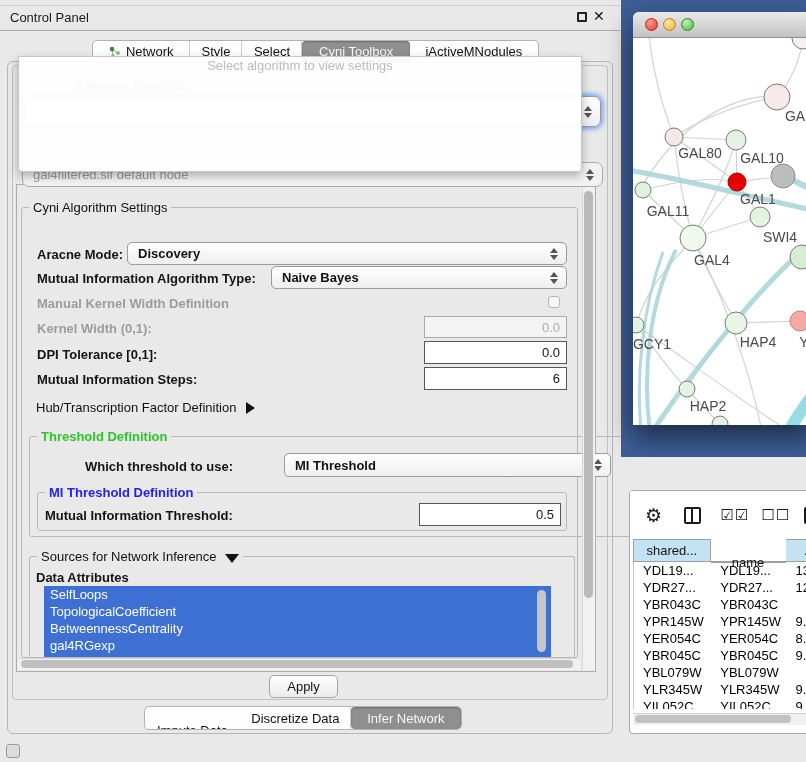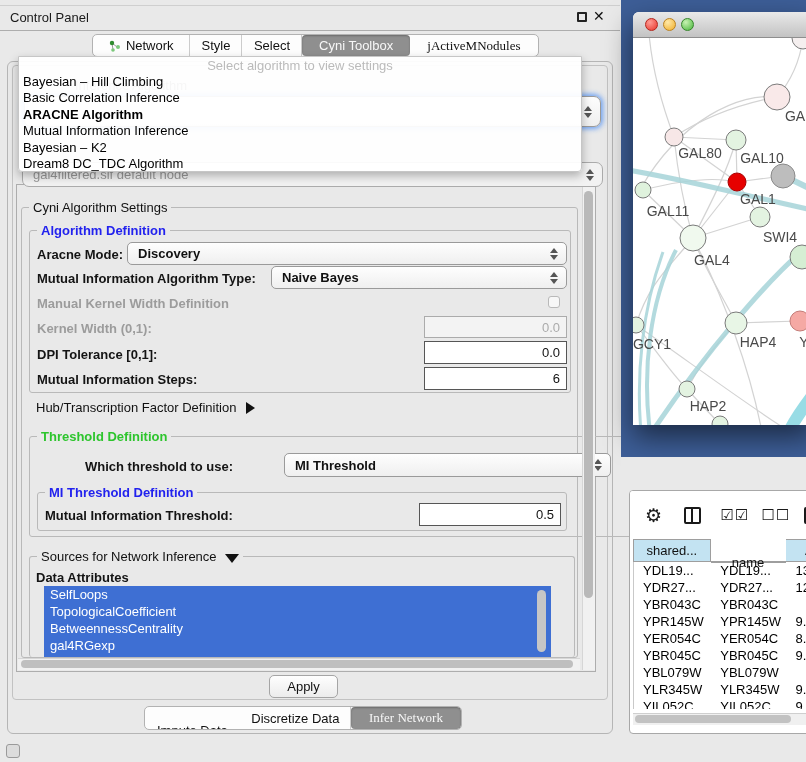--- a/index.html
+++ b/index.html
@@ -9,25 +9,25 @@
   .abs{position:absolute;}
 
   
   .cp-titlebar{left:0;top:5px;width:620px;height:26px;background:#E9E9E9;
                border-top:1px solid #cfcfcf;border-bottom:1px solid #ADADAD;}
   .cp-title{left:10px;top:10px;font-size:13px;color:#1a1a1a;}
   .win-restore{left:577px;top:12px;width:10px;height:10px;border:2px solid #222;border-radius:1px;}
   .win-close{left:593px;top:8px;font-size:14px;font-weight:700;color:#111;}
 
   .tabbar{display:flex;align-items:stretch;background:#FDFDFD;border:1px solid #B2B2B2;border-radius:5px;overflow:hidden;}
-  .tabbar.top{left:92px;top:34px;width:447px;height:23px;justify-content:center;}
+  .tabbar.top{left:92px;top:40px;width:447px;height:23px;justify-content:center;}
   .tabbar.bottom{left:144px;top:706px;width:318px;height:24px;}
   .tab{display:flex;align-items:center;justify-content:center;gap:5px;padding:0 12px;
        border-right:1px solid #CCCCCC;color:#111;white-space:nowrap;}
-  .tab:last-child{border-right:none;font-family:Liberation Serif, serif;}
+  .tab:last-child{border-right:none;}
   .tab.sel{background:#8F8F8F;color:#F7F7F7;border-radius:4px;border-right:none;
            box-shadow:inset 0 1px 2px rgba(0,0,0,.25);}
 
   .outer-panel{left:7px;top:61px;width:606px;height:673px;border:1px solid #B5B5B5;border-radius:6px;background:#E9E9E9;}
   .inner-panel{left:12px;top:65px;width:596px;height:635px;border:1px solid #C2C2C2;border-radius:4px;background:#E9E9E9;}
   .scrollpane{left:16px;top:184px;width:580px;height:488px;border:1px solid #ADADAD;background:#E9E9E9;}
 
   .vscroll{left:582px;top:186px;width:13px;height:484px;background:#F1F1F1;border-left:1px solid #D6D6D6;}
   .vthumb{left:584px;top:191px;width:9px;height:407px;background:#B9B9B9;border-radius:5px;}
   .hscroll{left:18px;top:658px;width:562px;height:12px;background:#F1F1F1;border-top:1px solid #D6D6D6;}
@@ -149,23 +149,20 @@
         <span>jActiveMNodules</span>
       </div>
     </div>
 
   <div class="abs scrollpane"></div>
 
   <div class="abs fieldset" style="left:21px;top:207px;width:557px;height:451px;">
     <span class="fs-title">Cyni Algorithm Settings</span>
   </div>
 
-  <div class="abs fieldset" style="left:29px;top:230px;width:542px;height:163px;">
-    <span class="fs-title blue">Algorithm Definition</span>
-  </div>
   <div class="abs lbl" style="left:37px;top:247px;">Aracne Mode:</div>
   <div class="abs combo" style="left:127px;top:242px;width:440px;height:23px;">
     <span>Discovery</span>
     <span class="stepper">
         <span class="tri-up"></span>
         <span class="tri-dn"></span>
       </span>
   </div>
   <div class="abs lbl" style="left:37px;top:271px;text-align:center;">Mutual Information Algorithm Type:</div>
   <div class="abs combo" style="left:271px;top:266px;width:296px;height:23px;">
@@ -241,28 +238,20 @@
   <div class="abs ghost-combo2">
     <span>gal4filtered.sif default node</span>
     <span class="stepper">
         <span class="tri-up"></span>
         <span class="tri-dn"></span>
       </span>
   </div>
 
   <div class="abs dropdown">
     <div class="dd-head">Select algorithm to view settings</div>
-    <div id="ddItems">
-        <div class="dd-item">Bayesian – Hill Climbing</div>
-        <div class="dd-item">Basic Correlation Inference</div>
-        <div class="dd-item sel">ARACNE Algorithm</div>
-        <div class="dd-item">Mutual Information Inference</div>
-        <div class="dd-item">Bayesian – K2</div>
-        <div class="dd-item">Dream8 DC_TDC Algorithm</div>
-      </div>
   </div>
 
   <div class="abs mini-icon"></div>
 
   <div class="abs blue-canvas"></div>
   <div class="abs net-window">
     <div class="abs net-titlebar">
       <div class="abs light red"></div>
       <div class="abs light yellow"></div>
       <div class="abs light green"></div>

